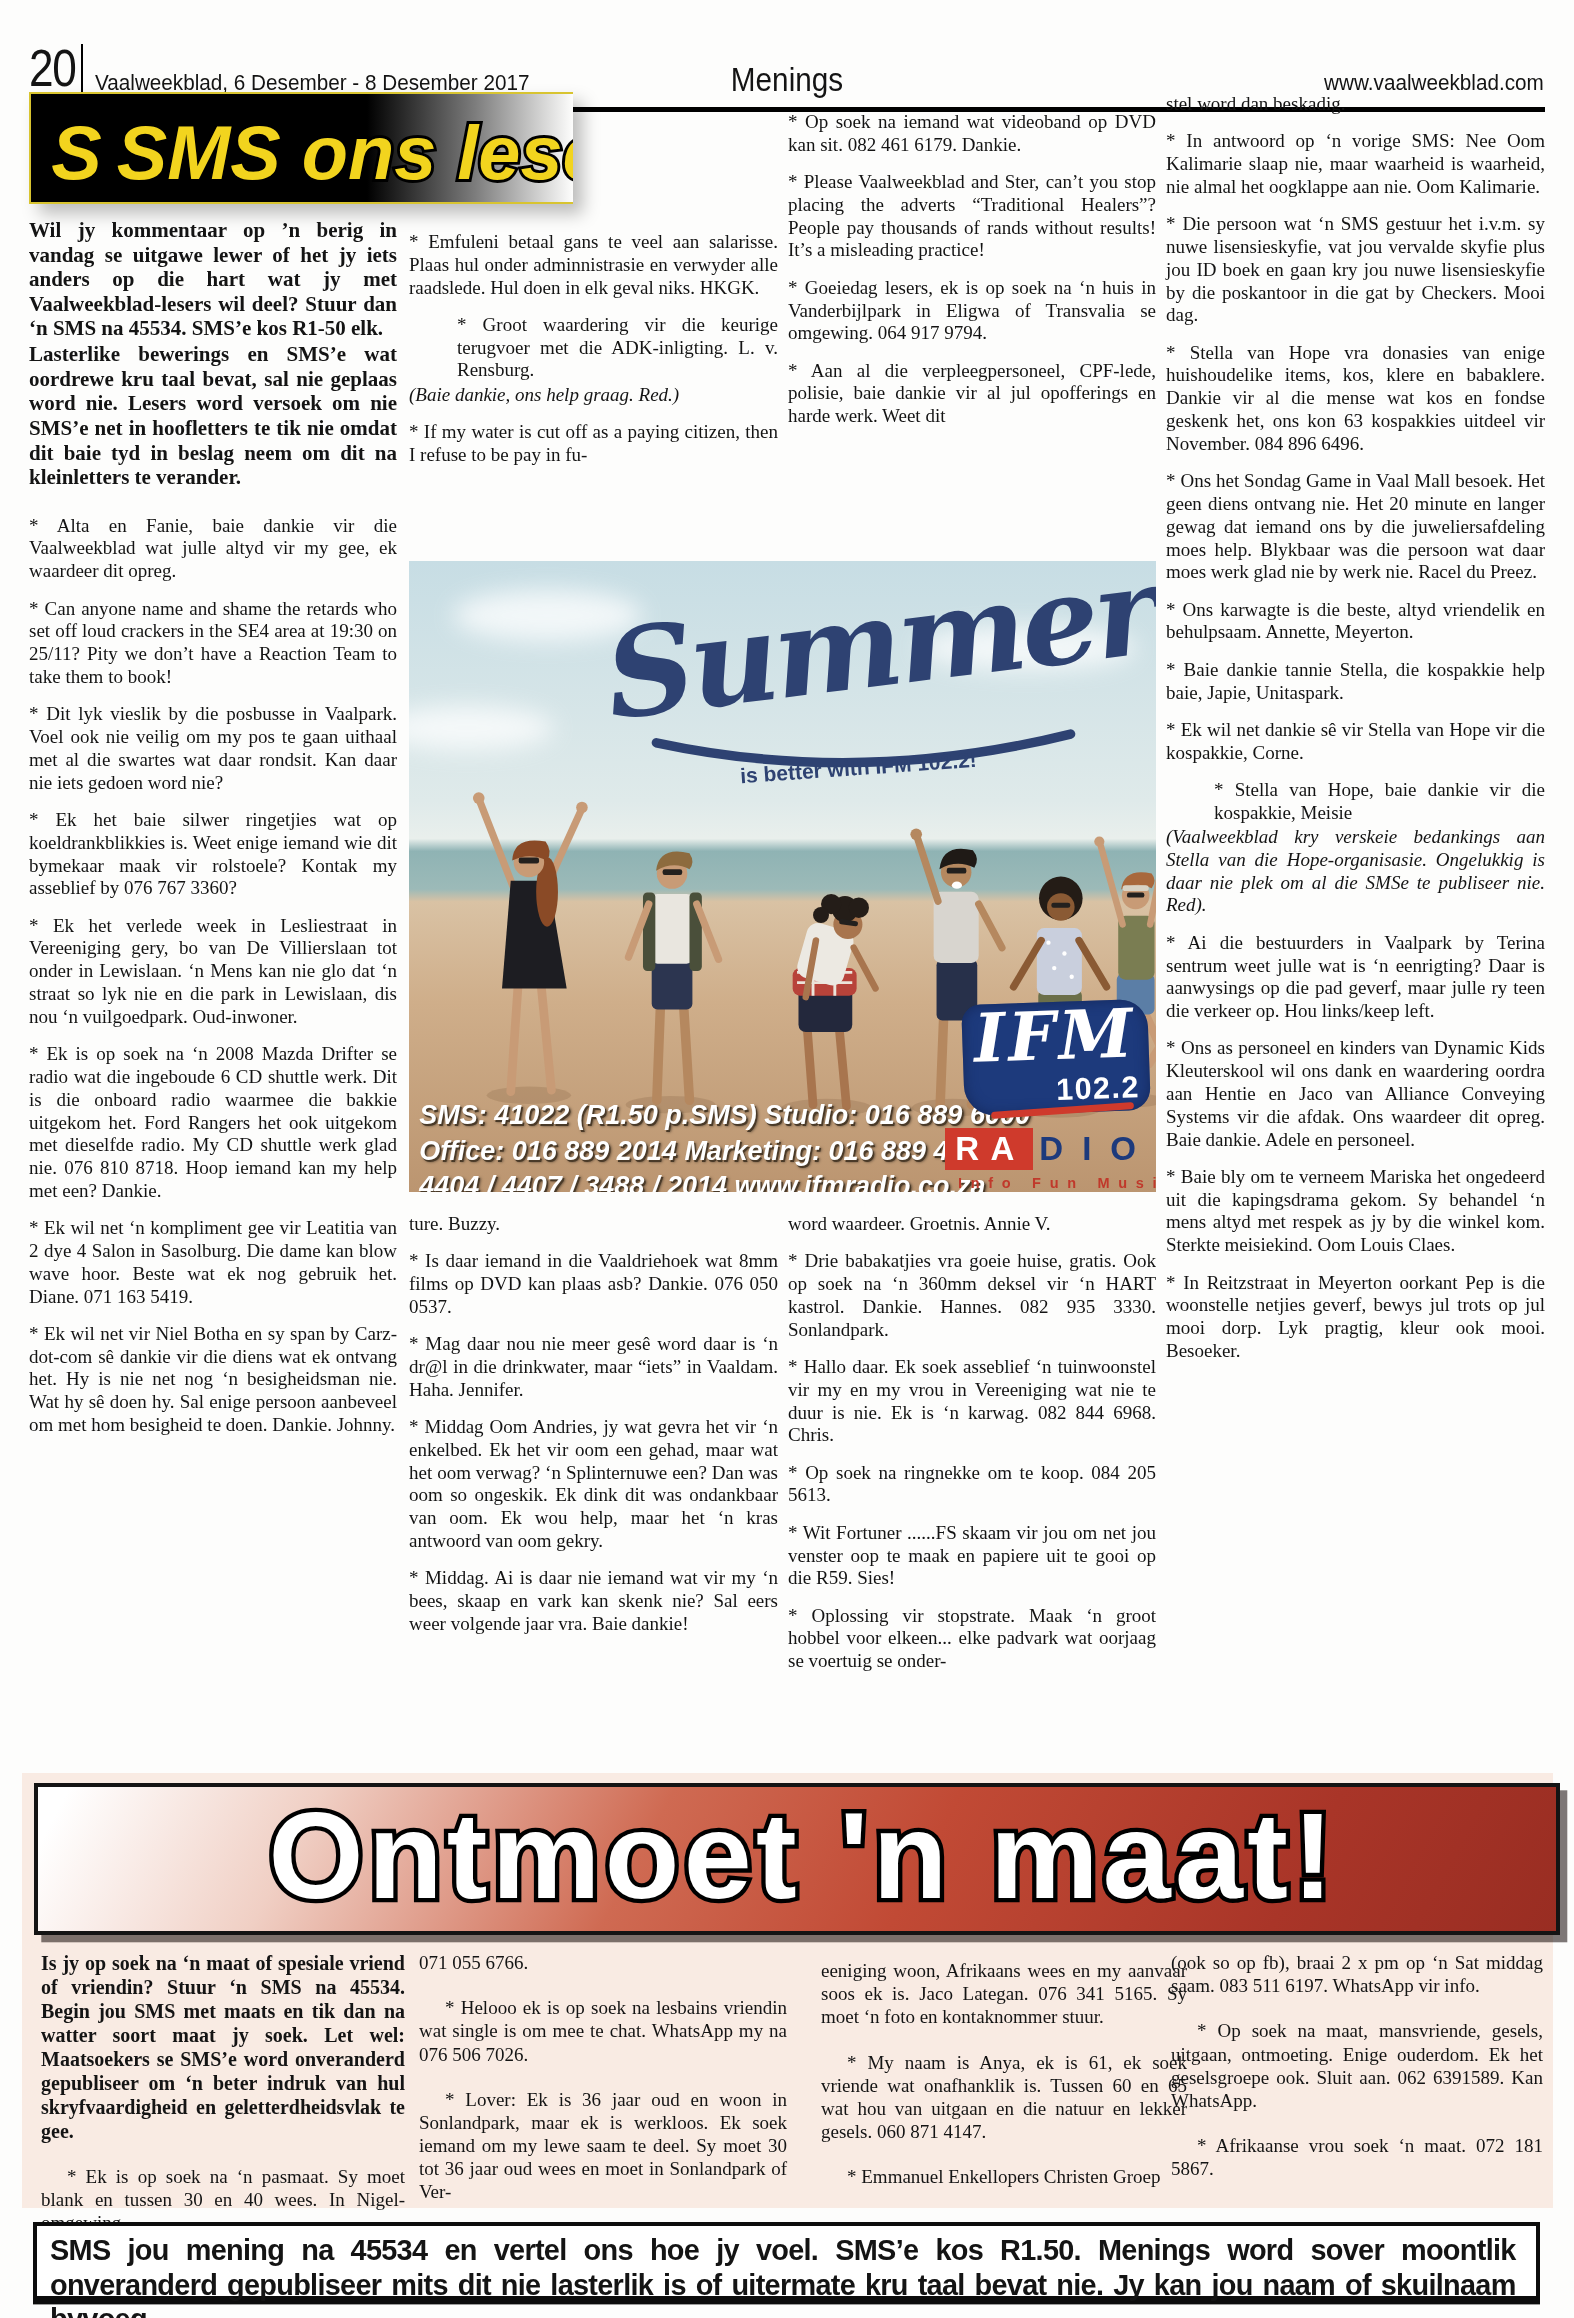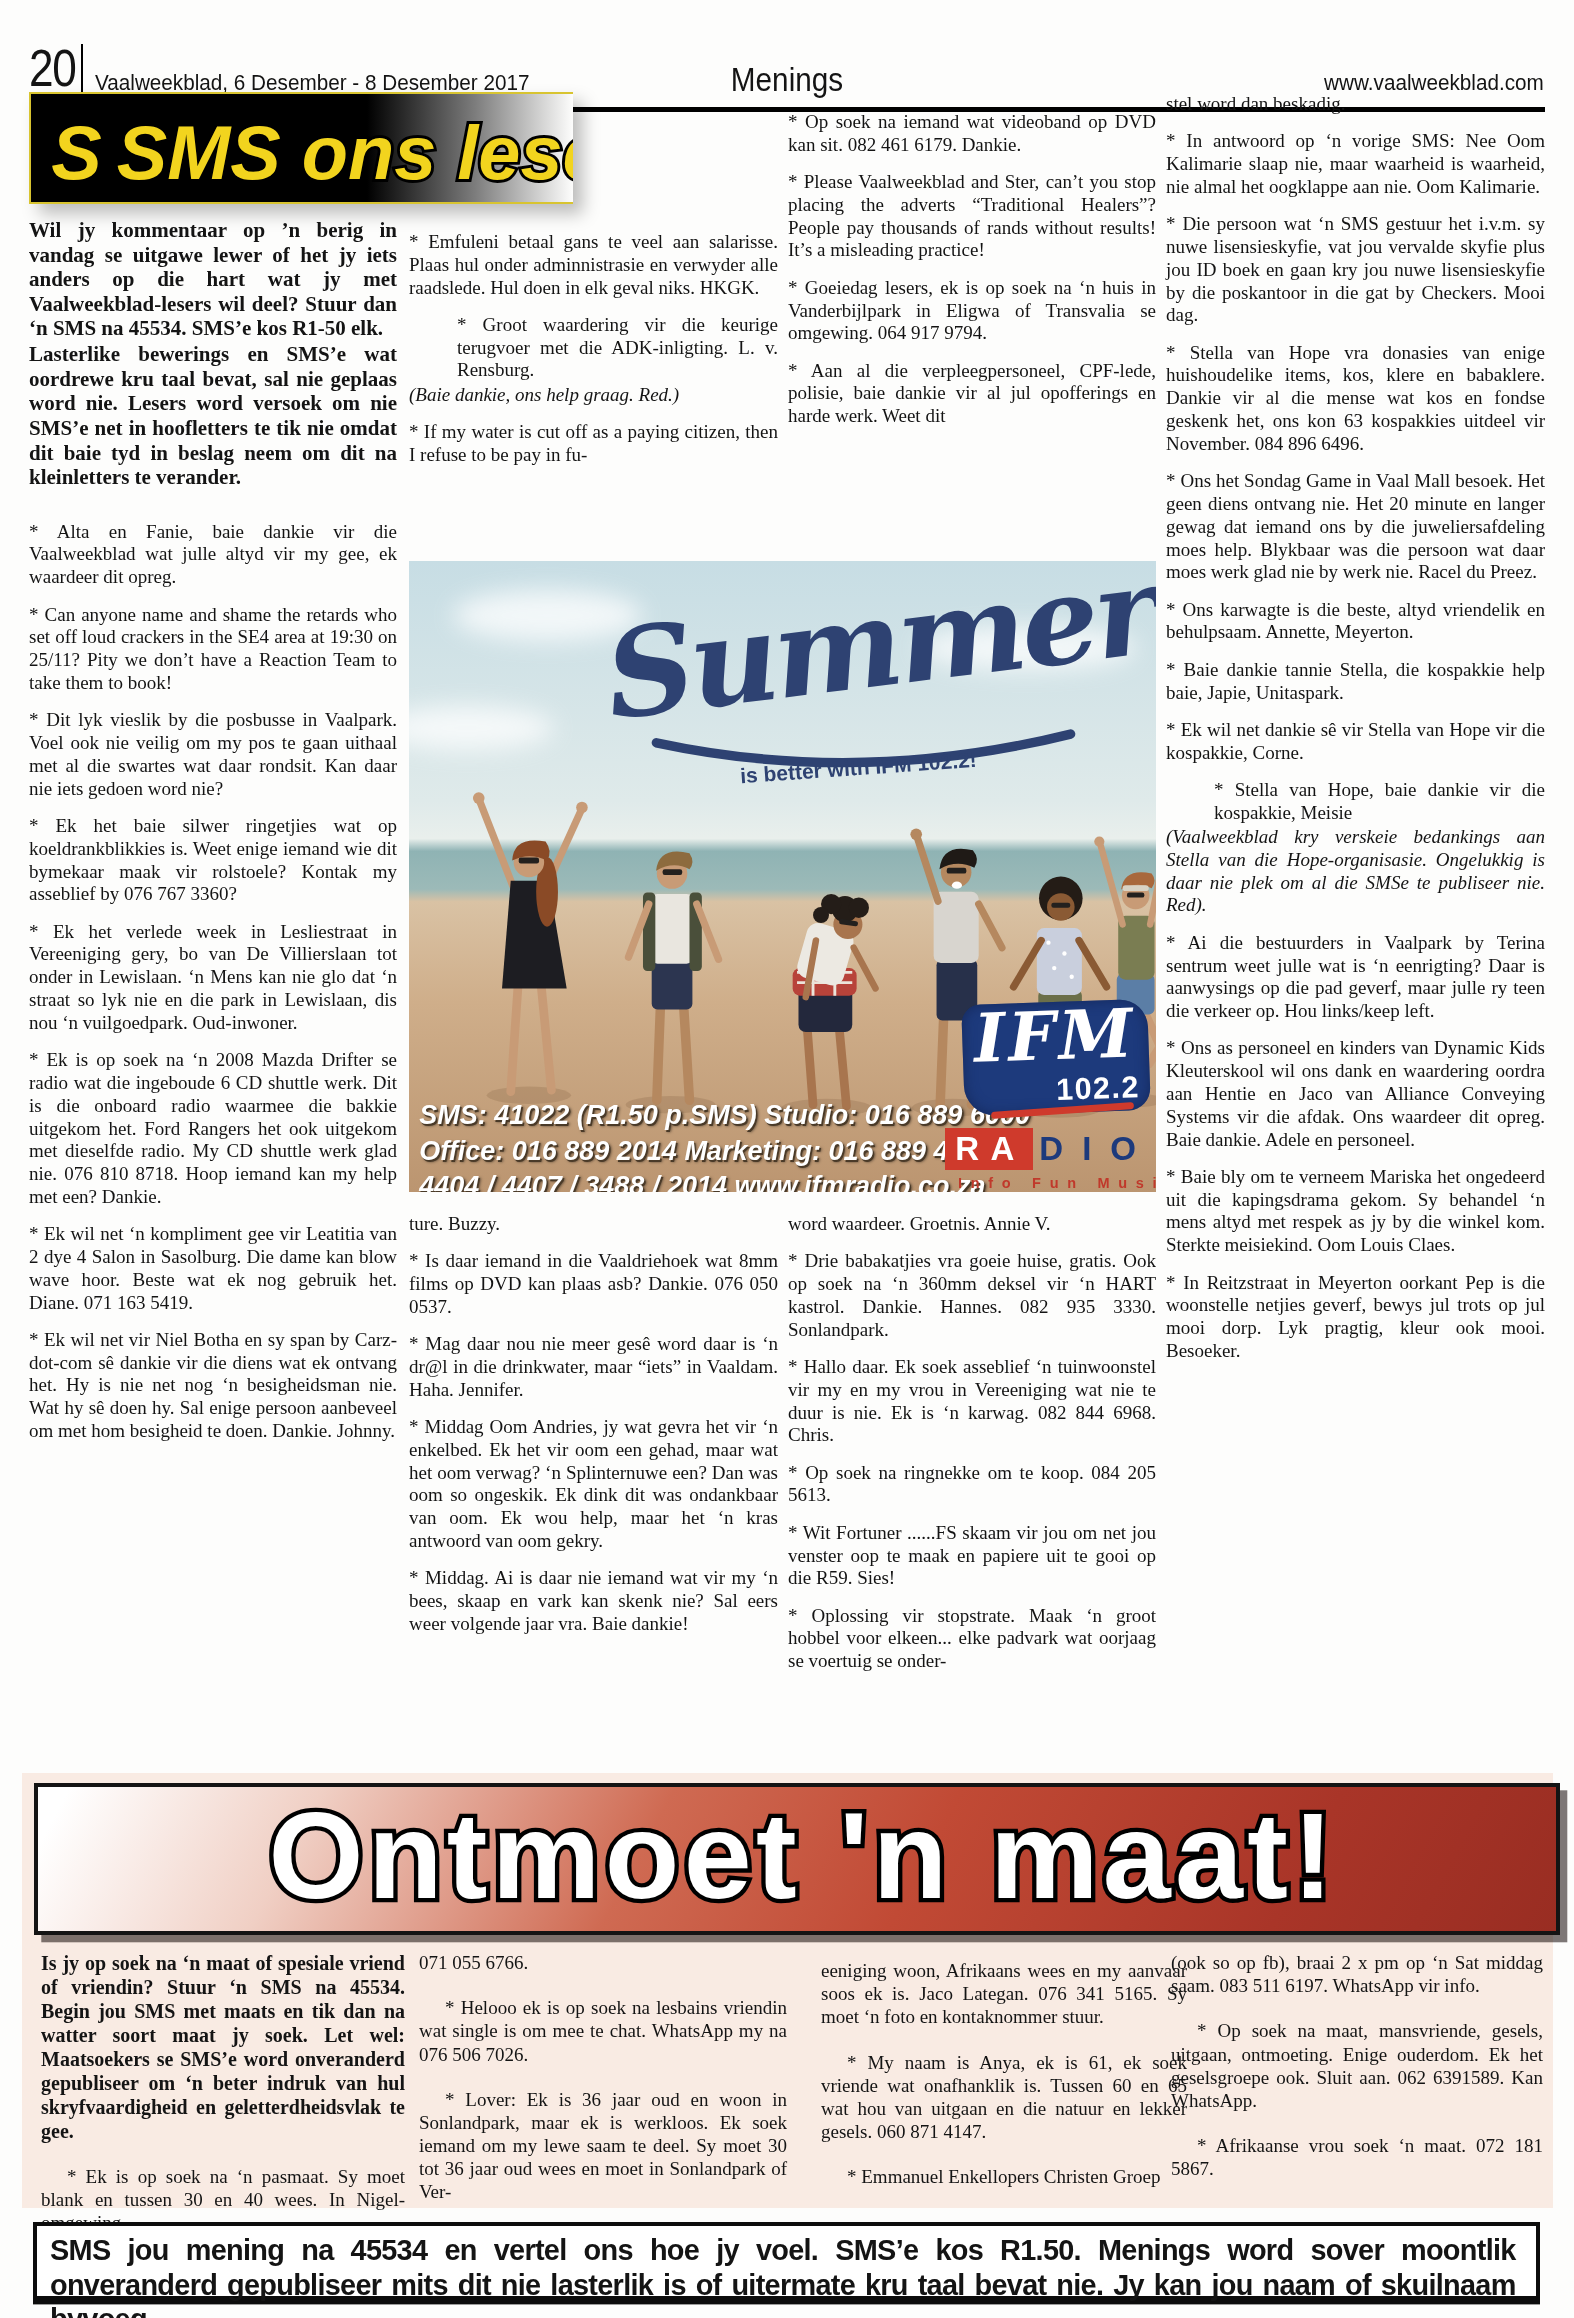--- a/index.html
+++ b/index.html
@@ -19,21 +19,21 @@
     background:linear-gradient(to right,#000 0%,#000 62%,#7d7d7d 82%,#fdfdfc 100%);
     border-top:2.9px solid #d8c430;border-bottom:2.9px solid #d8c430;border-left:2.2px solid #d8c430;
     box-shadow:10.2px 10.2px 16px rgba(0,0,0,.25);}
   .sms-banner svg{width:100%;height:100%;display:block;}
 
   
   .bcol{position:absolute;}
   .bcol p{margin:0 0 14.5px;font-size:19px;line-height:1.2;text-align:justify;}
   .bcol p.tight{margin-bottom:1.5px;margin-left:48px;}
   .bcol p.it{font-style:italic;font-family:Liberation Serif, serif;}
-  .intro p{font-weight:bold;font-size:21px;line-height:1.17;margin-bottom:15px;}
+  .intro p{font-weight:bold;font-size:21px;line-height:1.17;margin-bottom:9px;}
   .intro p.gap{margin-bottom:1.5px;}
   .c1{left:29px;top:218px;width:368px;}
   .c2t{left:409px;top:231px;width:369px;}
   .c3t{left:788px;top:111px;width:368px;}
   .c4{left:1166px;top:93px;width:379px;}
   .c2b{left:409px;top:1213px;width:369px;}
   .c3b{left:788px;top:1213px;width:368px;}
 
   
   .ad{left:409px;top:561px;width:747px;height:631px;overflow:hidden;background:linear-gradient(#c7dde4 0%,#dfeaea 38%,#e9efec 44%,#8fb3b4 46%,#9cbab8 52%,#d9c2a4 54%,#cfae8a 70%,#bb9570 100%);}

